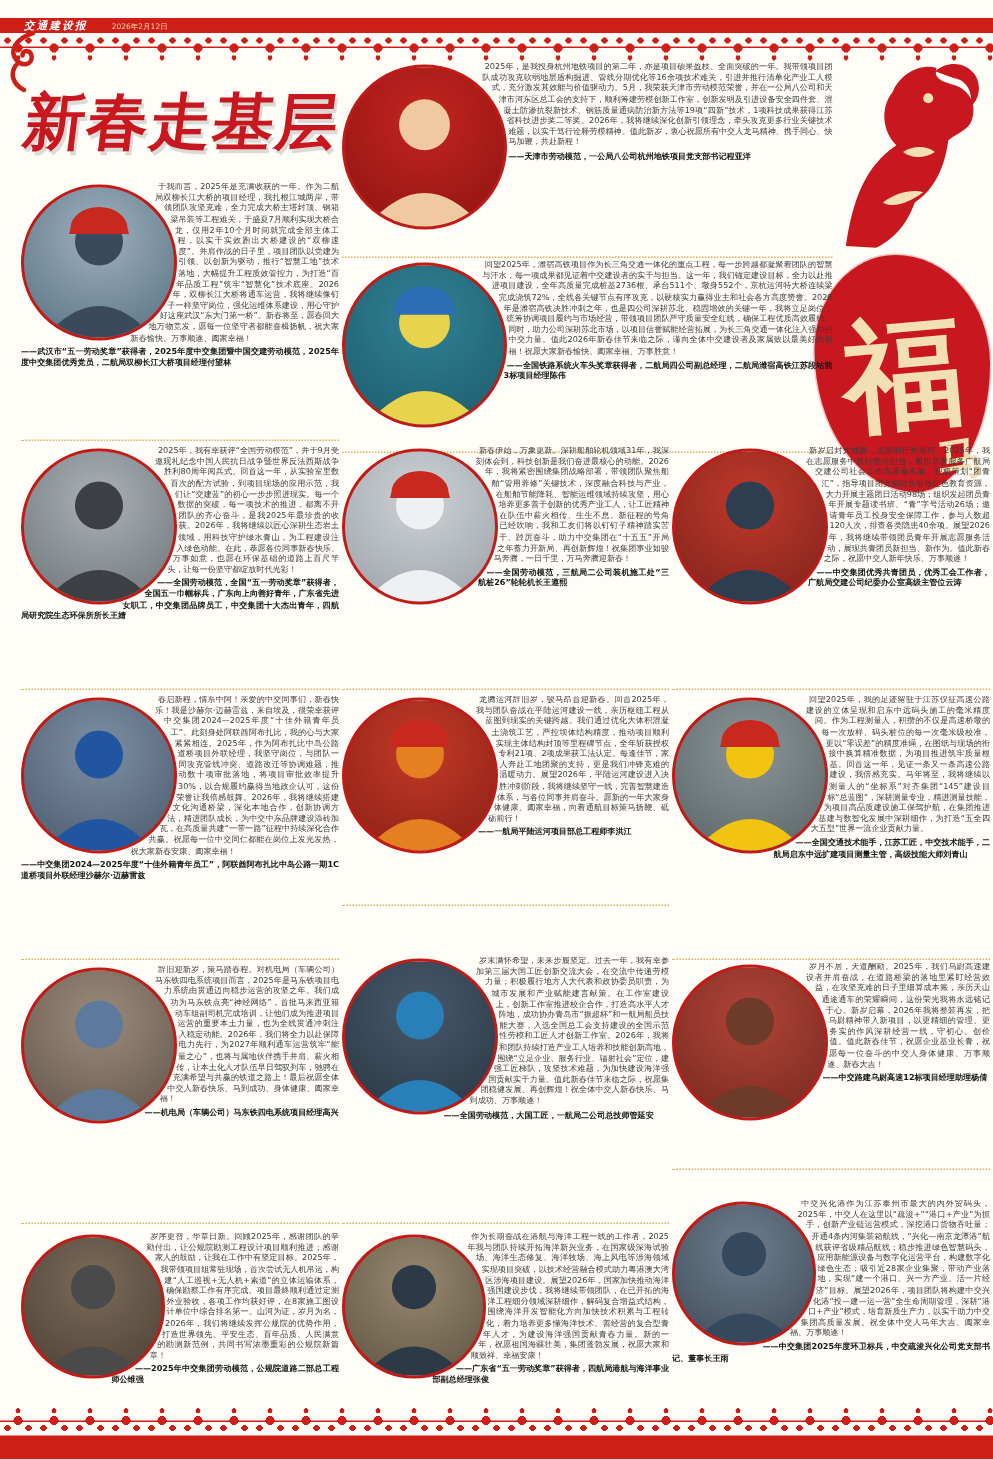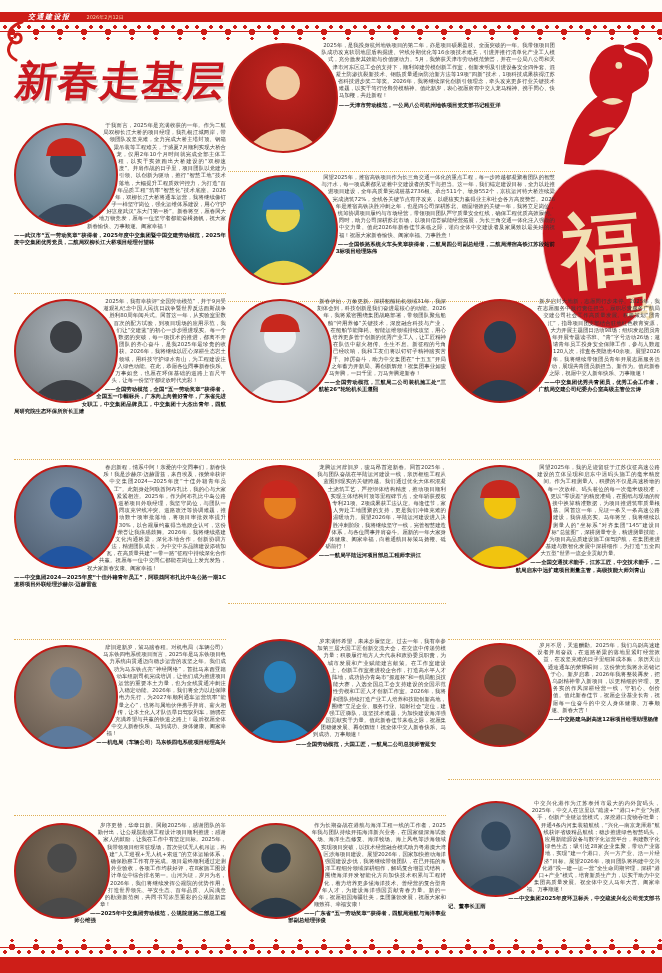--- a/index.html
+++ b/index.html
@@ -1,20 +1,20 @@
 <!DOCTYPE html>
 <html><head>
 <meta charset="utf-8">
 <style>
   html,body{margin:0;padding:0;background:#e8e8e8;}
   .page{position:relative;width:662px;height:973px;background:#fffdf8;overflow:hidden;
         font-family:"DejaVu Sans",sans-serif;margin:0 auto;}
   
   .masthead{position:absolute;left:0;top:12px;width:662px;height:10px;background:#ce1e18;
-            display:flex;align-items:center;padding-left:28px;box-sizing:border-box;}
+            display:flex;align-items:center;padding-left:16px;box-sizing:border-box;}
   .paper-name{color:#ffffff;font-size:7px;font-weight:bold;font-style:italic;
               font-family:"DejaVu Serif",serif;letter-spacing:1.5px;white-space:nowrap;}
   .paper-date{color:#f6d8ae;font-size:5px;margin-left:16px;white-space:nowrap;}
   
   .lace{position:absolute;left:0;width:662px;height:18px;
     background-image:
       radial-gradient(circle 2.1px at 5px 4px,#ce1e18 97%,transparent),
       radial-gradient(circle 3.1px at 12px 9px,#ce1e18 97%,transparent),
       radial-gradient(circle 2.1px at 19px 4px,#ce1e18 97%,transparent),
       radial-gradient(circle 1.7px at 12px 15.5px,#ce1e18 97%,transparent),

